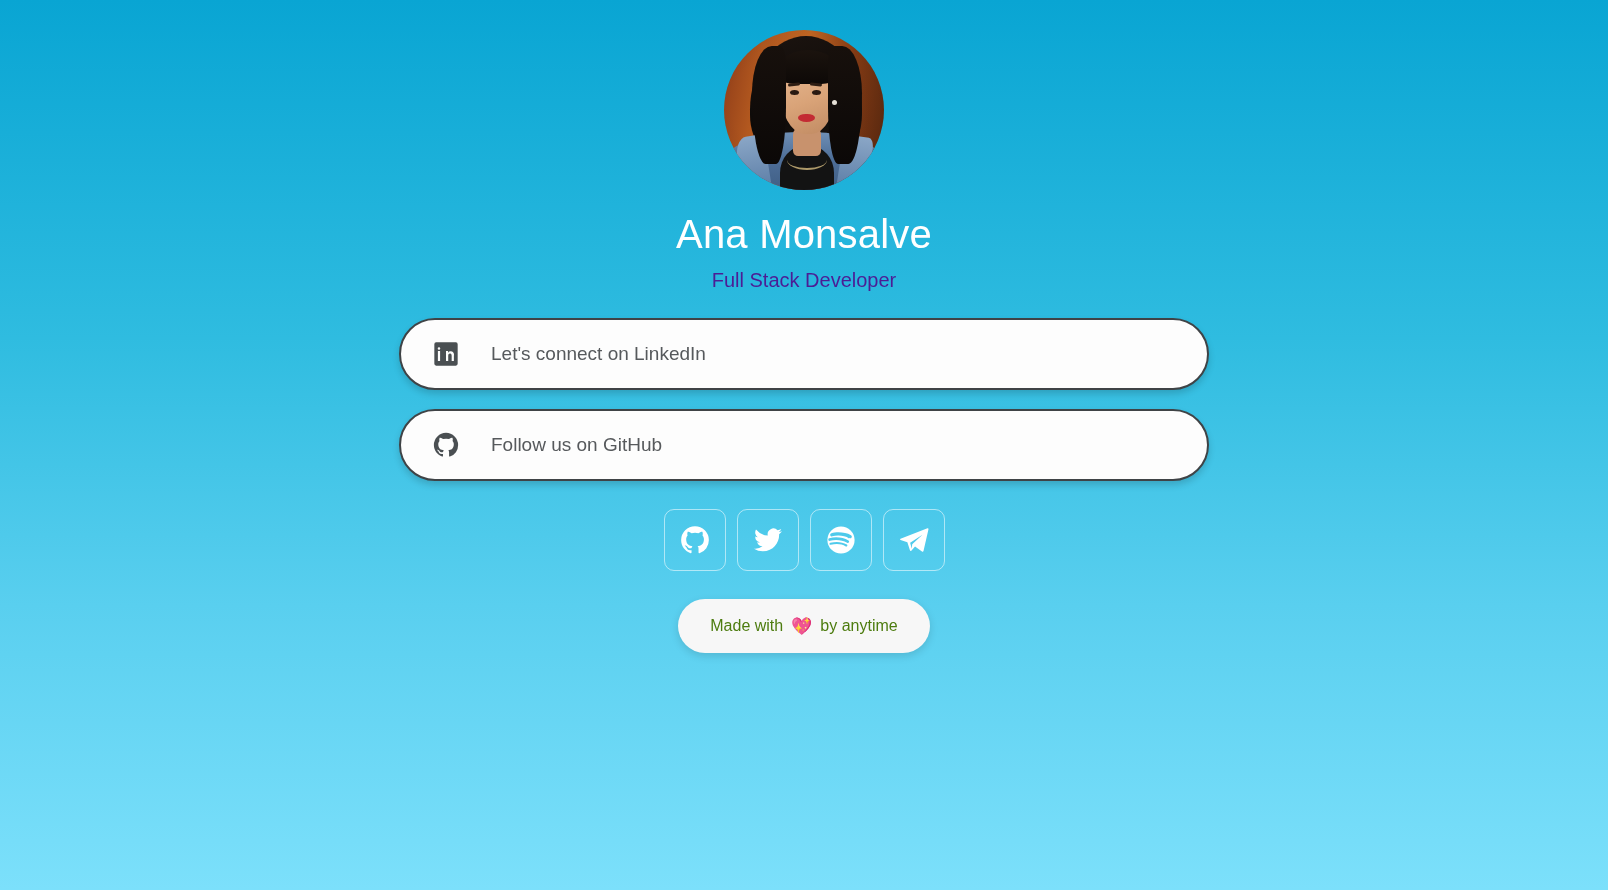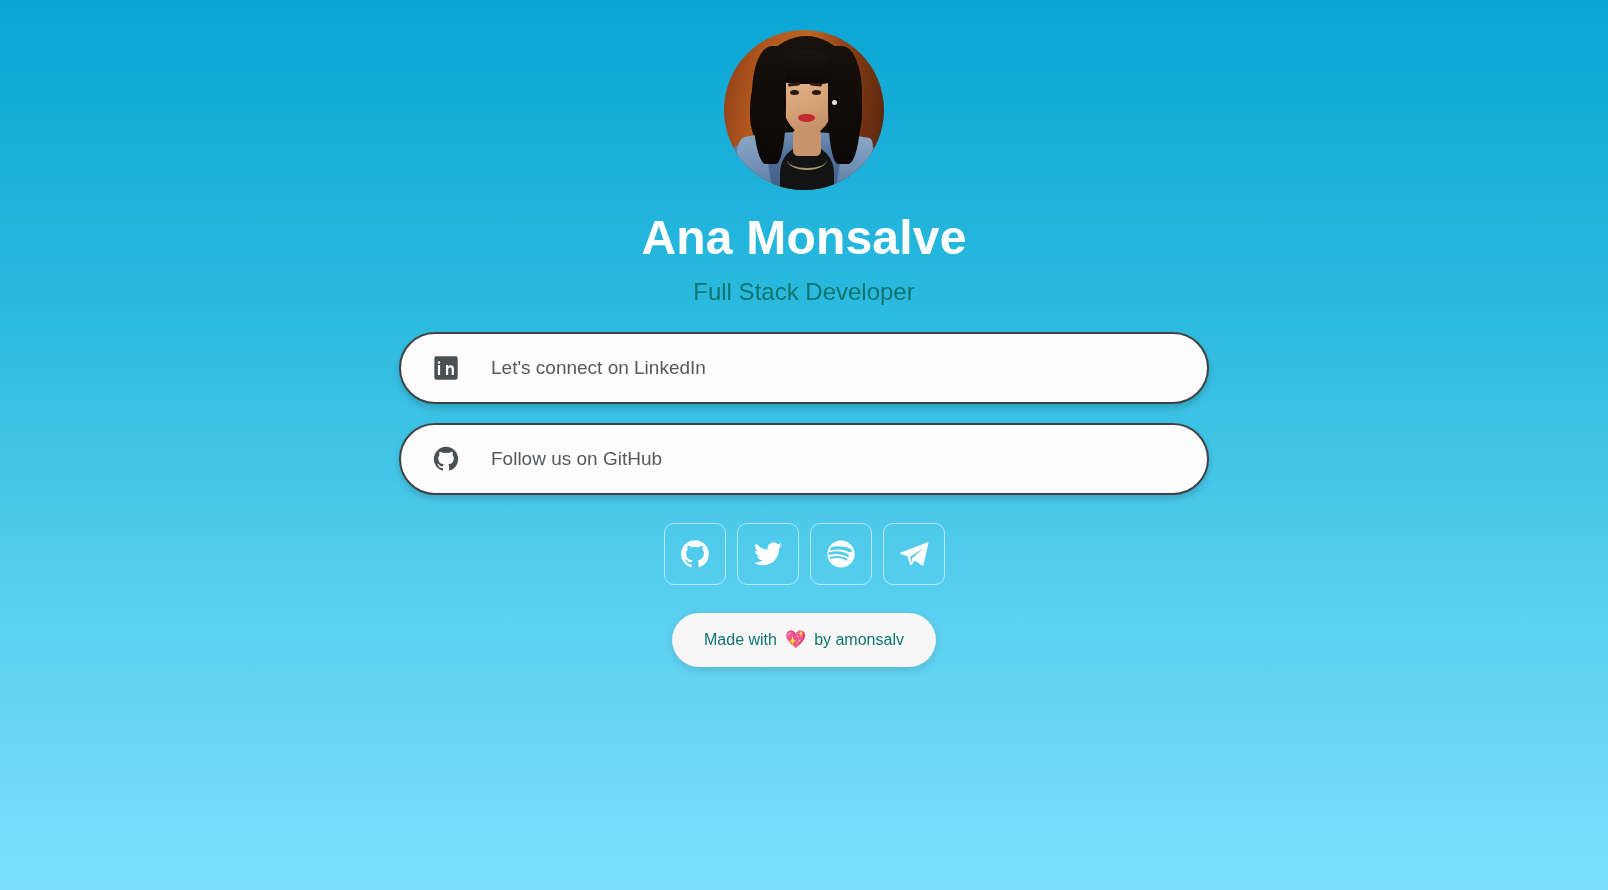--- a/index.html
+++ b/index.html
@@ -139,32 +139,32 @@
     position: absolute;
     left: 108px; top: 70px;
     width: 5px; height: 5px;
     background: #e6e0d6;
     border-radius: 50%;
   }
 
   
   .name {
     margin-top: 22px;
-    font-size: 48px;
-    font-weight: bold;
+    font-size: 40px;
+    font-weight: normal;
     color: #ffffff;
     letter-spacing: .2px;
     line-height: 1.1;
     text-align: center;
   }
   .title {
     margin-top: 13px;
-    font-size: 24px;
+    font-size: 20px;
     font-weight: normal;
-    color: #0f766e;
+    color: #4c1d95;
     text-align: center;
   }
 
   
   .links {
     margin-top: 26px;
     width: 810px;
     display: flex;
     flex-direction: column;
     gap: 19px;
@@ -223,21 +223,21 @@
     margin-top: 28px;
     height: 54px;
     padding: 16px 32px;
     background: #f7f7f7;
     border-radius: 27px;
     display: flex;
     align-items: center;
     gap: 8px;
     box-shadow: 0 3px 8px rgba(0,0,0,0.13);
     font-size: 16px;
-    color: #0f766e;
+    color: #4d7c0f;
     white-space: nowrap;
   }
   .heart { font-size: 17px; line-height: 1; }
 </style>
 </head>
 <body>
 
 <div class="avatar-wrap">
   <div class="avatar-photo">
     <div class="av-hair-back"></div>
@@ -318,14 +318,14 @@
         <path d="M22.1 3.2 1.9 11a.55.55 0 0 0 .04 1.03l5.08 1.7 1.93 6.04c.14.45.72.57 1.03.21l2.78-3.17 5.23 3.84c.42.3 1.02.08 1.14-.43l3.73-16.3a.6.6 0 0 0-.76-.72zM9.1 14.1l9.26-6.06-7.7 7.2-.35 3.33-1.21-4.47z"></path>
       </svg>
     </span>
   </a>
 
 </div>
 
 <div class="footer-badge">
   <span>Made with</span>
   <span class="heart">💖</span>
-  <span>by amonsalv</span>
+  <span>by anytime</span>
 </div>
 
 </body></html>

